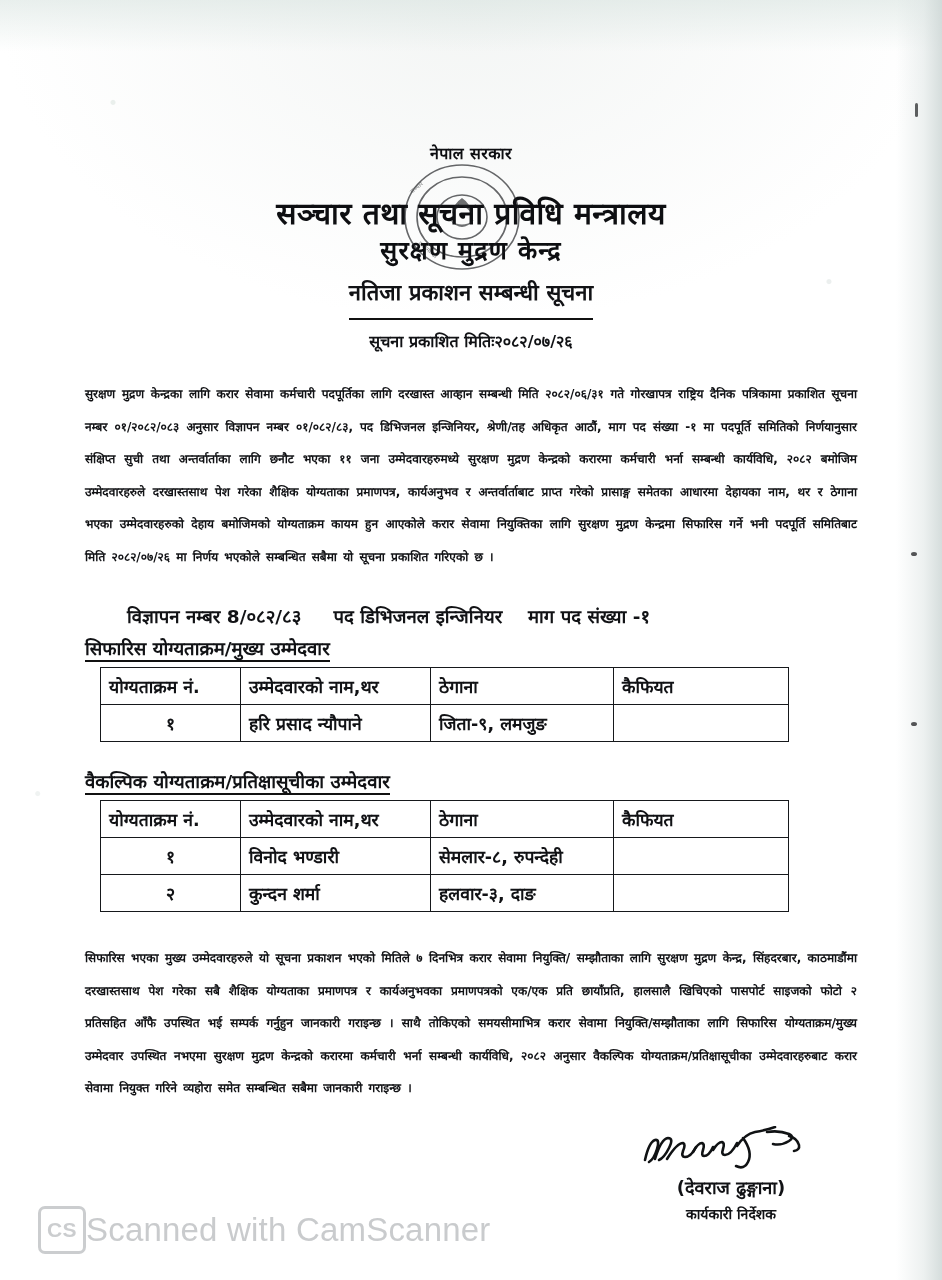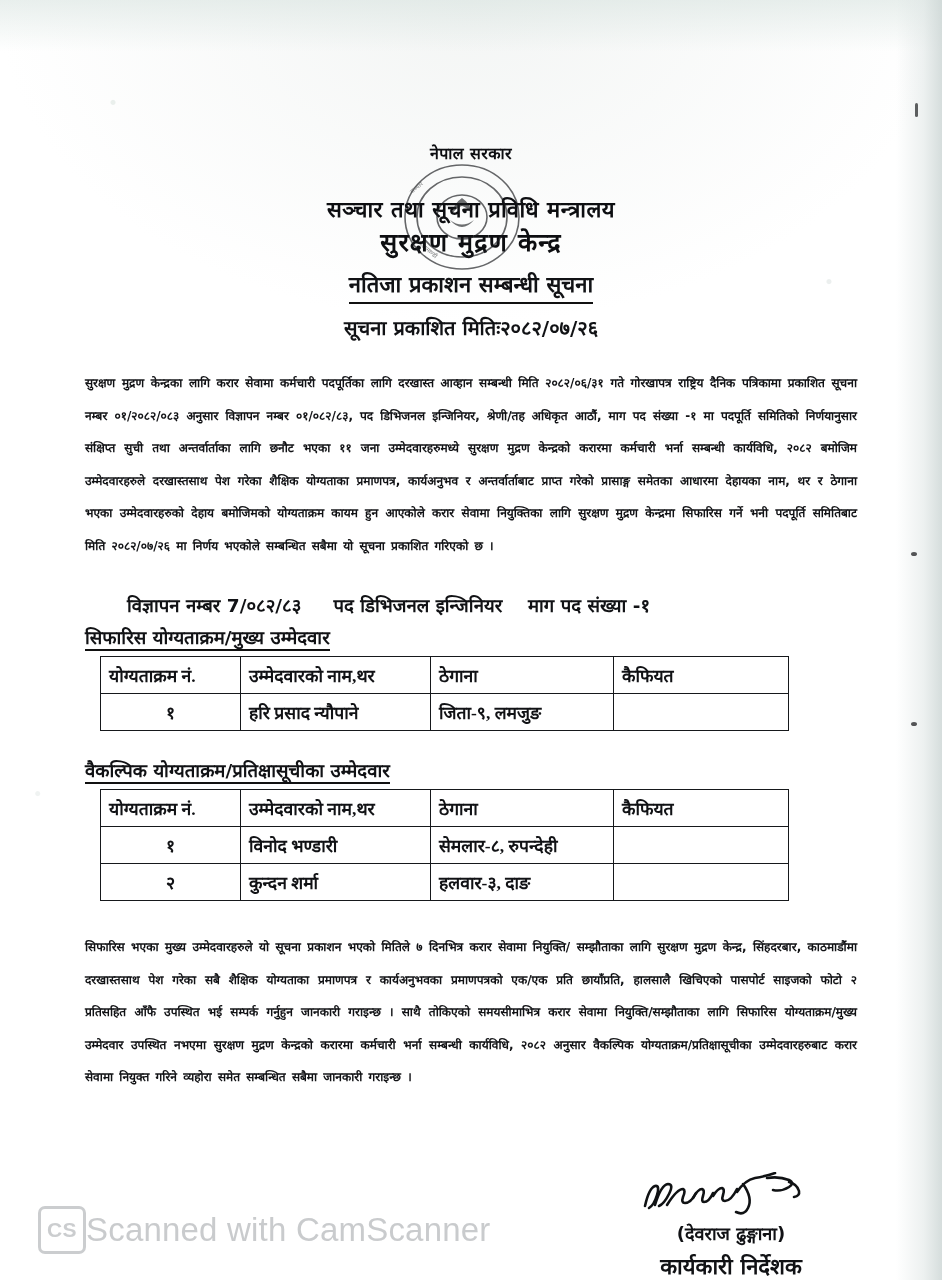--- a/index.html
+++ b/index.html
@@ -60,31 +60,31 @@
     position: relative;
     padding-top: 146px;
   }
   .hdr-line {
     font-weight: 700;
     letter-spacing: .4px;
     line-height: 1.0;
     color: #0d0e11;
   }
   .gov       { font-size: 16px; margin-bottom: 8px; }
-  .ministry  { font-size: 22px; margin-bottom: 9px; margin-top: 37px; }
+  .ministry  { font-size: 30px; margin-bottom: 9px; margin-top: 37px; }
   .office    { font-size: 25px; margin-bottom: 13px; letter-spacing: 1.2px; }
   .notice-title {
     font-size: 22px;
     font-weight: 700;
     display: inline-block;
     border-bottom: 2px solid #111;
-    padding-bottom: 4px;
+    padding-bottom: 12px;
     margin-bottom: 10px;
   }
-  .pub-date { font-size: 20px; font-weight: 700; }
+  .pub-date { font-size: 16px; font-weight: 700; }
 
   
   .seal {
     position: absolute;
     left: 398px;
     top: 158px;
     width: 128px;
     height: 118px;
     pointer-events: none;
     opacity: .78;
@@ -133,45 +133,44 @@
     border-collapse: collapse;
     font-size: 17.5px;
     font-weight: 600;
     table-layout: fixed;
   }
   table.tbl th, table.tbl td {
     border: 1.6px solid #16181b;
     height: 34px;
     padding: 1px 8px;
     vertical-align: middle;
-    font-family: Liberation Serif, serif;
   }
   table.tbl th { font-weight: 700; text-align: left; }
   table.tbl col.c1 { width: 140px; }
   table.tbl col.c2 { width: 190px; }
   table.tbl col.c3 { width: 183px; }
   table.tbl col.c4 { width: 175px; }
   td.rank { text-align: center; }
   .tbl-wrap { width: 942px; }
   .tbl2-wrap { margin-top: 4px; }
 
   
   .sig-block {
     position: absolute;
     right: 96px;
-    top: 1172px;
+    top: 1126px;
     width: 230px;
     text-align: center;
   }
   .sig-mark {
     height: 44px;
     margin-bottom: 1px;
   }
   .sig-name  { font-size: 18px; font-weight: 700; }
-  .sig-title { font-size: 22px; font-weight: 700; margin-top: 5px; }
+  .sig-title { font-size: 14px; font-weight: 700; margin-top: 5px; }
 
   
   .camscanner {
     position: absolute;
     left: 38px;
     top: 1206px;
     display: flex;
     align-items: center;
     opacity: .95;
     pointer-events: none;
@@ -236,21 +235,21 @@
 
       <div class="hdr-line gov">नेपाल सरकार</div>
       <div class="hdr-line ministry">सञ्चार तथा सूचना प्रविधि मन्त्रालय</div>
       <div class="hdr-line office">सुरक्षण मुद्रण केन्द्र</div>
       <div><span class="notice-title">नतिजा प्रकाशन सम्बन्धी सूचना</span></div>
       <div class="pub-date">सूचना प्रकाशित मितिः२०८२/०७/२६</div>
     </div>
 
     <p class="para" id="para1">सुरक्षण मुद्रण केन्द्रका लागि करार सेवामा कर्मचारी पदपूर्तिका लागि दरखास्त आव्हान सम्बन्धी मिति २०८२/०६/३१ गते गोरखापत्र राष्ट्रिय दैनिक पत्रिकामा प्रकाशित सूचना नम्बर ०१/२०८२/०८३ अनुसार विज्ञापन नम्बर ०१/०८२/८३, पद डिभिजनल इन्जिनियर, श्रेणी/तह अधिकृत आठौं, माग पद संख्या -१ मा पदपूर्ति समितिको निर्णयानुसार संक्षिप्त सुची तथा अन्तर्वार्ताका लागि छनौट भएका ११ जना उम्मेदवारहरुमध्ये सुरक्षण मुद्रण केन्द्रको करारमा कर्मचारी भर्ना सम्बन्धी कार्यविधि, २०८२ बमोजिम उम्मेदवारहरुले दरखास्तसाथ पेश गरेका शैक्षिक योग्यताका प्रमाणपत्र, कार्यअनुभव र अन्तर्वार्ताबाट प्राप्त गरेको प्रासाङ्ग समेतका आधारमा देहायका नाम, थर र ठेगाना भएका उम्मेदवारहरुको देहाय बमोजिमको योग्यताक्रम कायम हुन आएकोले करार सेवामा नियुक्तिका लागि सुरक्षण मुद्रण केन्द्रमा सिफारिस गर्ने भनी पदपूर्ति समितिबाट मिति २०८२/०७/२६ मा निर्णय भएकोले सम्बन्धित सबैमा यो सूचना प्रकाशित गरिएको छ ।</p>
 
-    <div class="adline">विज्ञापन नम्बर 7/०८२/८३     पद डिभिजनल इन्जिनियर    माग पद संख्या -१</div>
+    <div class="adline">विज्ञापन नम्बर 8/०८२/८३     पद डिभिजनल इन्जिनियर    माग पद संख्या -१</div>
 
     <div class="tbl-wrap">
       <div class="section-head"><span>सिफारिस योग्यताक्रम/मुख्य उम्मेदवार</span></div>
       <table class="tbl">
         <colgroup>
             <col class="c1">
             <col class="c2">
             <col class="c3">
             <col class="c4">
           </colgroup>

